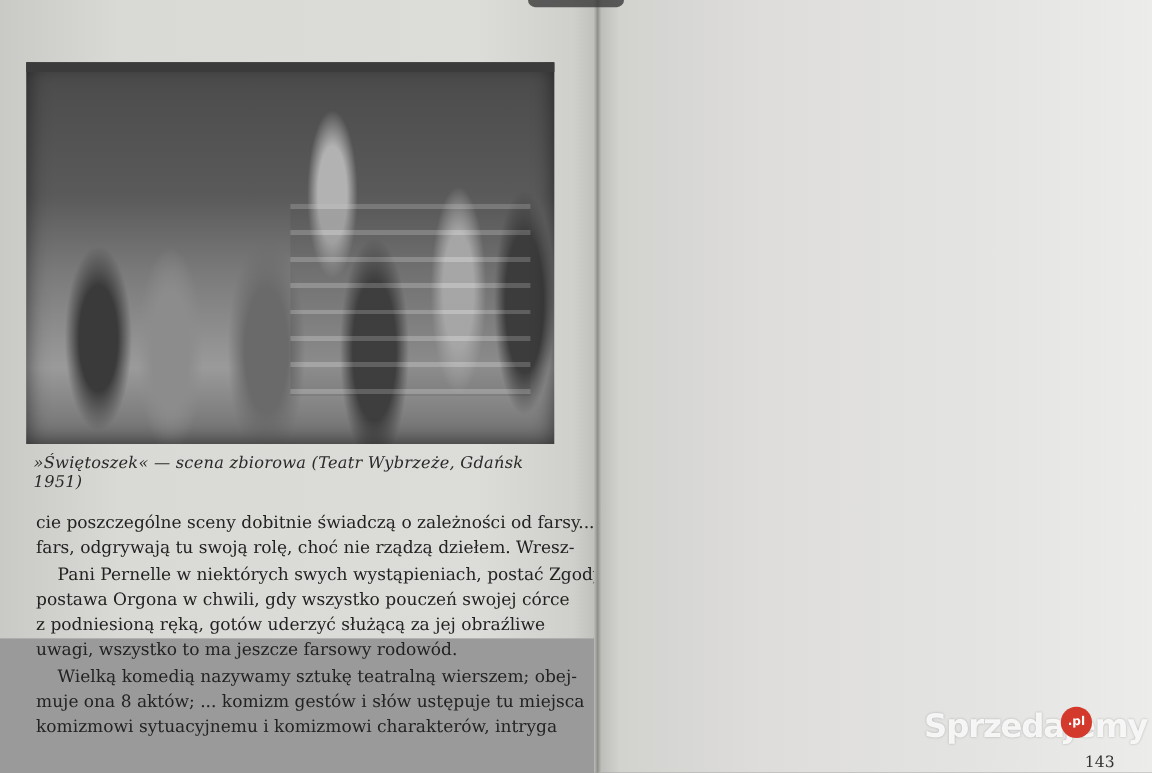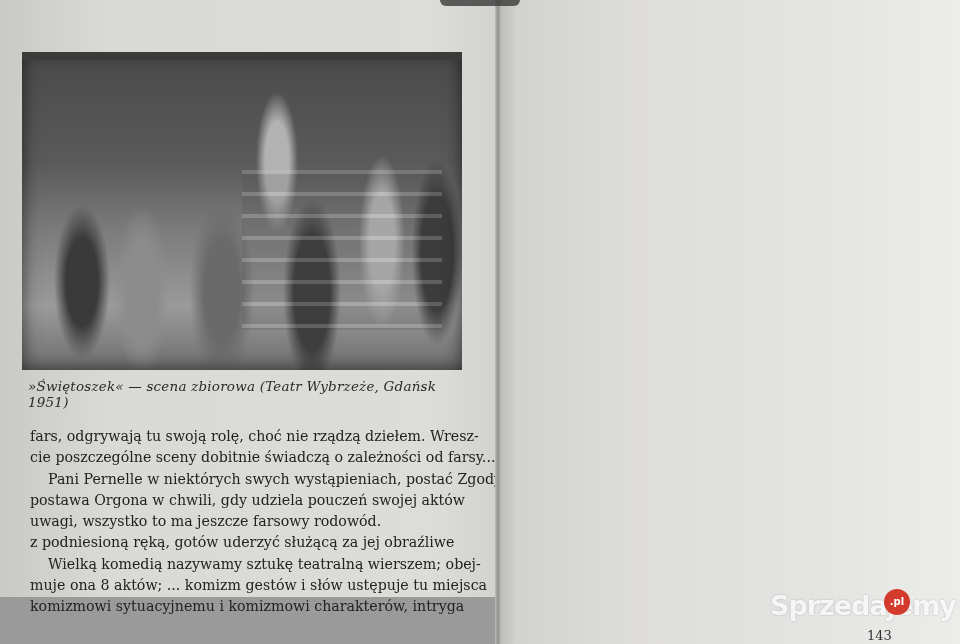--- a/index.html
+++ b/index.html
@@ -4,23 +4,22 @@
 <style>
   html, body { margin: 0; padding: 0; }
   body {
     width: 960px; height: 644px; overflow: hidden; position: relative;
     background: #9a9a9a;
     font-family: "DejaVu Serif", "Liberation Serif", serif;
     color: #1e1e1e;
   }
   .spread { position: absolute; inset: 0; display: flex; }
   .page-left {
-    position: absolute; left: 0; top: 0; width: 498px; height: 597px;
+    position: absolute; left: 0; top: 0; width: 498px; height: 532px;
     background: linear-gradient(90deg, #c9c9c6 0%, #d9d9d6 20%, #dcdcd9 80%, #cfcfcc 96%, #bdbdba 100%);
-    padding-left: 41px;
   }
   .page-right {
     position: absolute; left: 498px; top: 0; width: 462px; height: 644px;
     background: linear-gradient(90deg, #b9b9b6 0%, #d2d2cf 4%, #dedddb 30%, #e4e4e2 70%, #ececea 100%);
   }
   .gutter {
     position: absolute; left: 495px; top: 0; width: 6px; height: 644px;
     background: linear-gradient(90deg, #bdbdba, #8e8e8b 50%, #bcbcb9);
   }
   .top-shadow {
@@ -52,21 +51,21 @@
     position: absolute; left: 28px; top: 378px; width: 430px;
     font-style: italic; font-size: 13.5px; letter-spacing: .2px; color: #2a2a2a;
   }
 
   .text { position: absolute; font-size: 14.2px; line-height: 21.3px; color: #222; }
   .left-text { left: 30px; top: 426px; width: 416px; }
   .line { white-space: nowrap; display: block; text-align: justify; text-align-last: justify; }
   .line.last { text-align-last: left; }
   .indent { padding-left: 18px; }
 
-  .page-number { position: absolute; left: 867px; top: 628px; font-size: 13px; color: #333; }
+  .page-number { position: absolute; left: 904px; top: 628px; font-size: 13px; color: #333; }
 
   .watermark {
     position: absolute; left: 770px; top: 590px;
     font-family: "DejaVu Sans", sans-serif; font-weight: bold; font-size: 27px;
     color: rgba(255,255,255,.88); letter-spacing: -1px;
     text-shadow: 0 0 2px rgba(0,0,0,.25);
   }
   .wm-badge {
     position: absolute; left: 884px; top: 589px; width: 26px; height: 26px; border-radius: 50%;
     background: #d43a2c; color: #fff; font-family: "DejaVu Sans", sans-serif; font-weight: bold;
@@ -78,26 +77,26 @@
 
 <div class="spread">
   <div class="page-left">
     <div class="photo">
       <div class="photo-frame-top"></div>
       <div class="stairs"></div>
     </div>
     <div class="caption">»Świętoszek« — scena zbiorowa (Teatr Wybrzeże, Gdańsk 1951)</div>
 
     <div class="text left-text">
+      <span class="line">cie poszczególne sceny dobitnie świadczą o zależności od farsy...</span>
       <span class="line">fars, odgrywają tu swoją rolę, choć nie rządzą dziełem. Wresz-</span>
-      <span class="line">cie poszczególne sceny dobitnie świadczą o zależności od farsy...</span>
       <span class="line indent">Pani Pernelle w niektórych swych wystąpieniach, postać Zgody,</span>
-      <span class="line">postawa Orgona w chwili, gdy udziela pouczeń swojej aktów</span>
+      <span class="line">postawa Orgona w chwili, gdy wszystko pouczeń swojej córce</span>
+      <span class="line">z podniesioną ręką, gotów uderzyć służącą za jej obraźliwe</span>
       <span class="line last">uwagi, wszystko to ma jeszcze farsowy rodowód.</span>
-      <span class="line">z podniesioną ręką, gotów uderzyć służącą za jej obraźliwe</span>
       <span class="line indent">Wielką komedią nazywamy sztukę teatralną wierszem; obej-</span>
       <span class="line">muje ona 8 aktów; ... komizm gestów i słów ustępuje tu miejsca</span>
       <span class="line">komizmowi sytuacyjnemu i komizmowi charakterów, intryga</span>
 
     </div>
   </div>
 
   <div class="page-right">
     
   </div>

